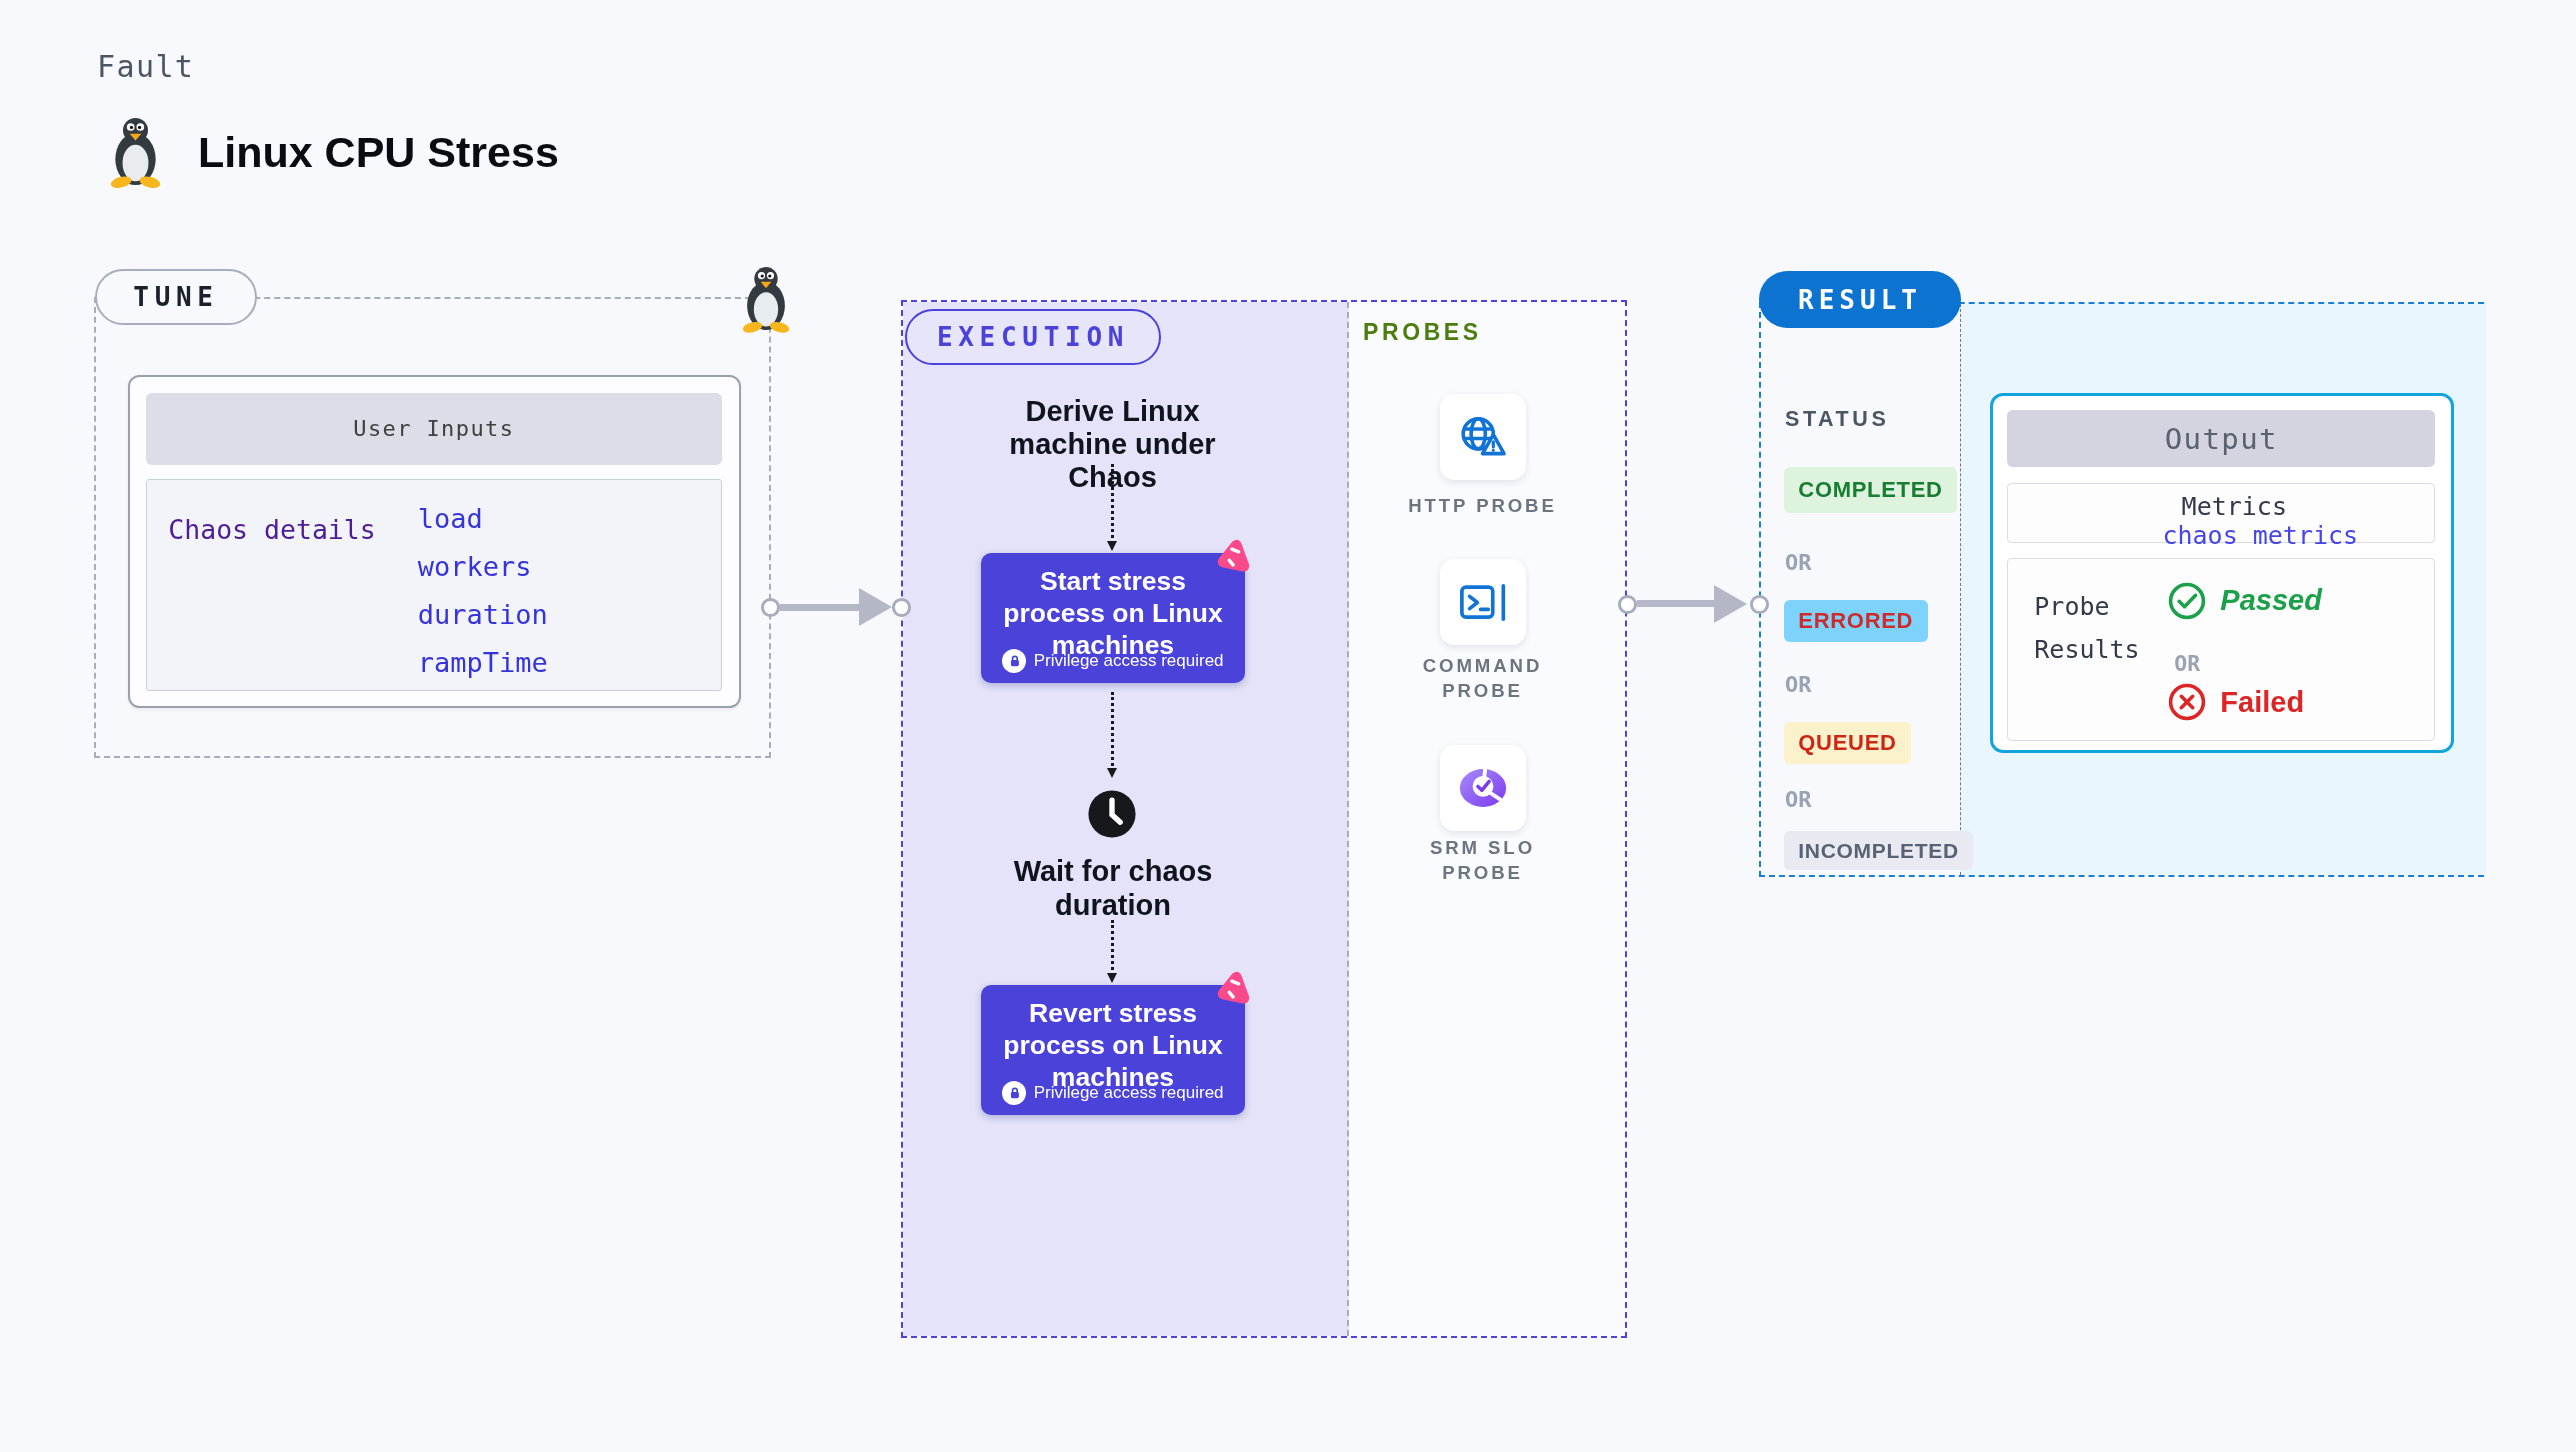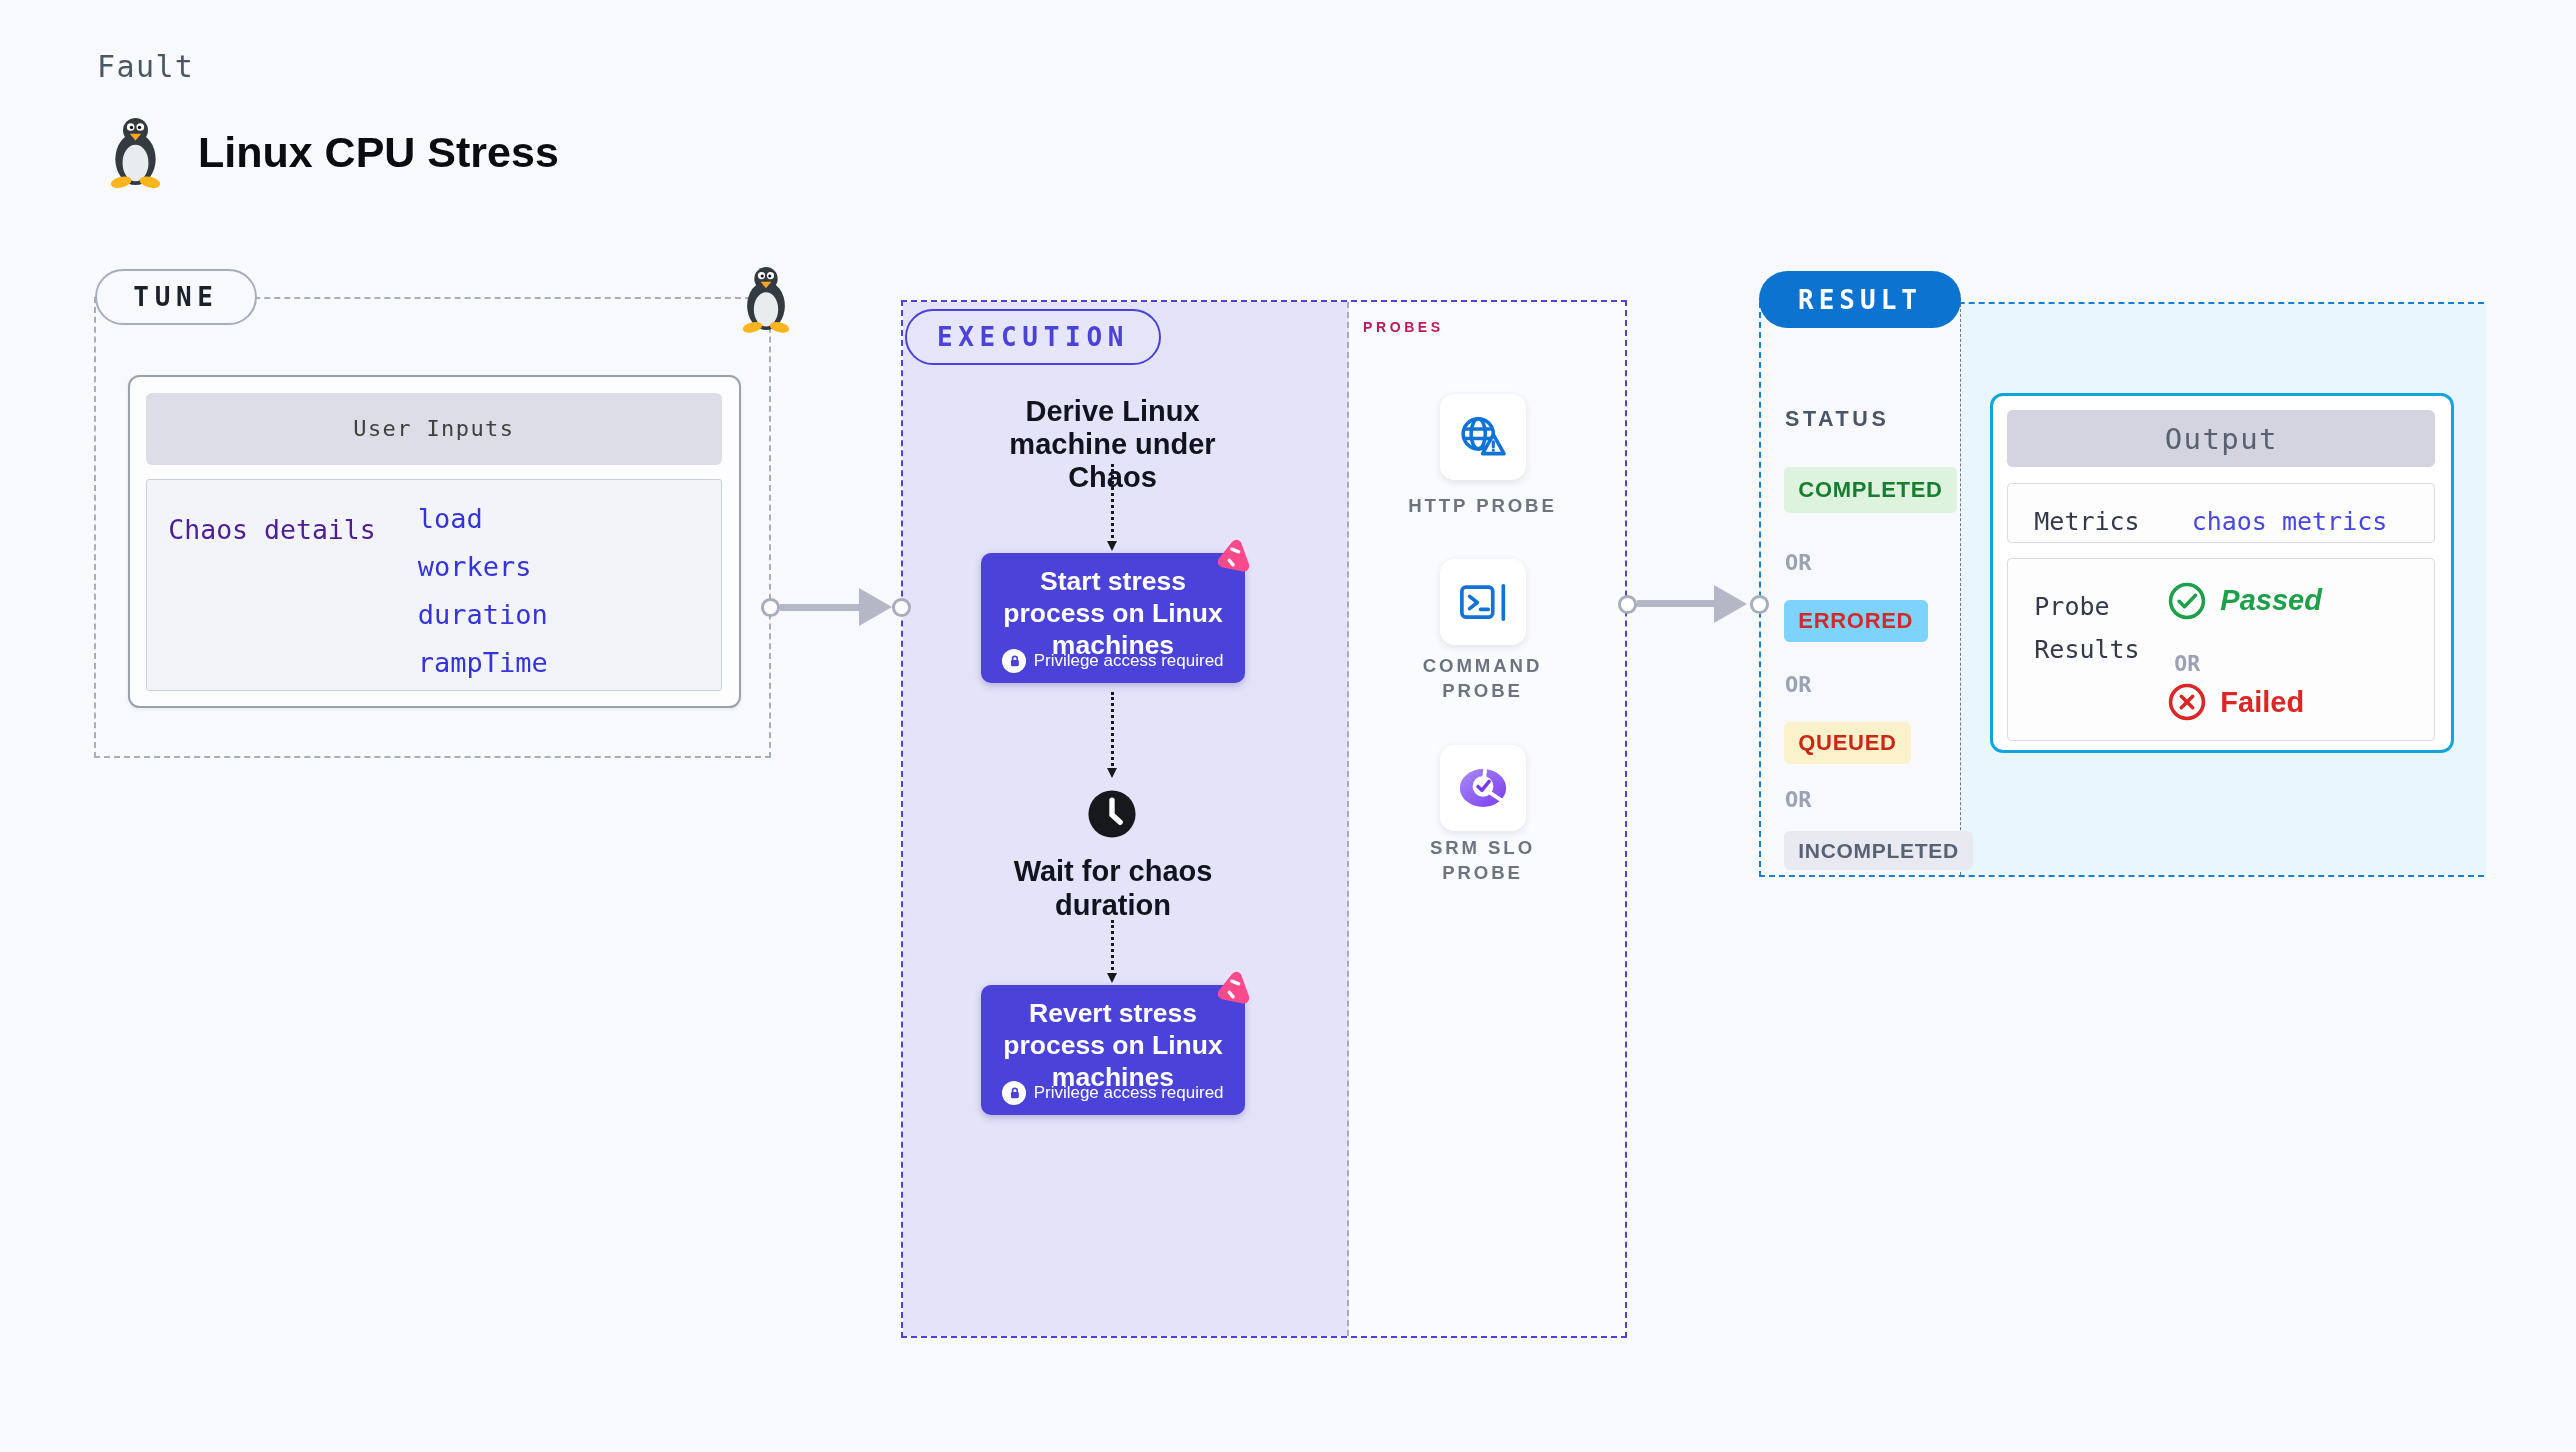--- a/index.html
+++ b/index.html
@@ -61,21 +61,21 @@
                 font-size:26.5px;line-height:32px;font-weight:700;}
   .stepbtn .note{position:absolute;left:0;right:0;bottom:10px;display:flex;align-items:center;
                  justify-content:center;gap:7.2px;color:#fff;font-size:17px;}
   .lockcirc{width:24px;height:24px;border-radius:50%;background:#fff;display:flex;align-items:center;justify-content:center;}
   .chaoslogo{position:absolute;top:-15.8px;right:-8.6px;width:46px;height:44px;}
   .clock{left:1087px;top:789px;width:50px;height:50px;}
   .waitlbl{left:991px;top:847px;width:244px;text-align:center;font-size:29px;line-height:34px;
            font-weight:700;color:#10141d;margin-top:7px;}
 
   
-  .probes-lbl{left:1363px;top:319px;font-size:14px;font-weight:700;color:#be185d;letter-spacing:3.6px;}
+  .probes-lbl{left:1363px;top:319px;font-size:23px;font-weight:700;color:#4d7c0f;letter-spacing:3.6px;}
   .probe-card{position:absolute;left:1440px;width:86px;height:86px;background:#fff;border-radius:14.3px;
               box-shadow:0 2.1px 7.2px rgba(25,32,56,.10);display:flex;align-items:center;justify-content:center;}
   .probe-lbl{position:absolute;left:1393px;width:179px;text-align:center;font-size:18.6px;font-weight:700;
              color:#6c7480;letter-spacing:2.9px;line-height:25px;}
 
   
   .status-lbl{left:1785px;top:407px;font-size:21.5px;font-weight:700;color:#4b5563;letter-spacing:3.6px;}
   .badge{position:absolute;left:1784px;display:inline-flex;align-items:center;border-radius:5.7px;
          font-size:22px;font-weight:700;padding:0 14.3px;letter-spacing:0.7px;}
   .b-completed{top:467px;height:46px;color:#187c31;background:#def3de;}
@@ -85,21 +85,21 @@
   .orlbl{position:absolute;left:1785px;font-family:"DejaVu Sans Mono",monospace;
          font-size:22px;font-weight:700;color:#9aa2b3;}
 
   
   .out-card{left:1990px;top:393px;width:464px;height:360px;background:#fff;border:3.6px solid #10a5dd;
             border-radius:13px;box-sizing:border-box;z-index:4;}
   .out-head{left:14.3px;top:14.3px;width:428px;height:57px;background:#d3d4e0;border-radius:5.7px;
             display:flex;align-items:center;justify-content:center;font-size:29px;color:#596070;letter-spacing:1.4px;}
   .out-row{position:absolute;left:14.3px;width:428px;background:#fdfdfe;border:1.4px solid #d8dbe3;
            border-radius:4.3px;box-sizing:border-box;}
-  .row-metrics{top:87px;height:60px;display:flex;align-items:center;padding:16px 0 0 26px;}
+  .row-metrics{top:87px;height:60px;display:flex;align-items:center;padding:8px 0 0 26px;flex-direction:column;}
   .row-probe{top:162px;height:183px;}
   .m-label{font-size:25px;color:#323a49;}
   .m-link{font-size:25px;color:#4745e4;margin-left:52px;cursor:pointer;}
   .pr-label{position:absolute;left:26px;top:26px;font-size:25px;line-height:43px;color:#323a49;width:158px;}
   .pr-line{position:absolute;display:flex;align-items:center;gap:13px;}
   .pr-passed{left:159px;top:21.5px;font-style:italic;}
   .pr-failed{left:159px;top:123px;}
   .passed-txt{font-size:29px;font-weight:700;color:#1ca049;}
   .failed-txt{font-size:29px;font-weight:700;color:#dc2626;}
   .pr-or{position:absolute;left:166px;top:92px;font-family:"DejaVu Sans Mono",monospace;

